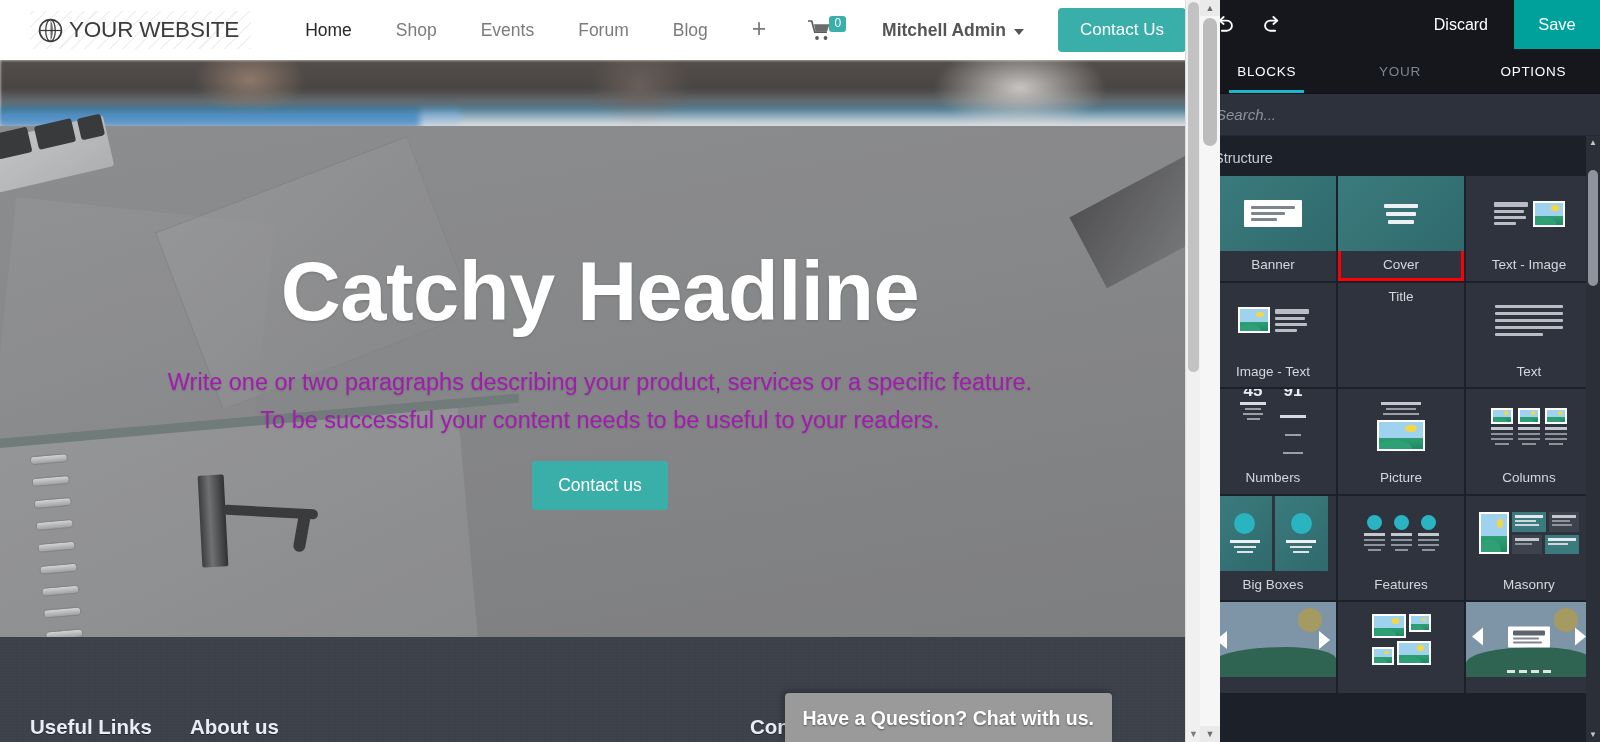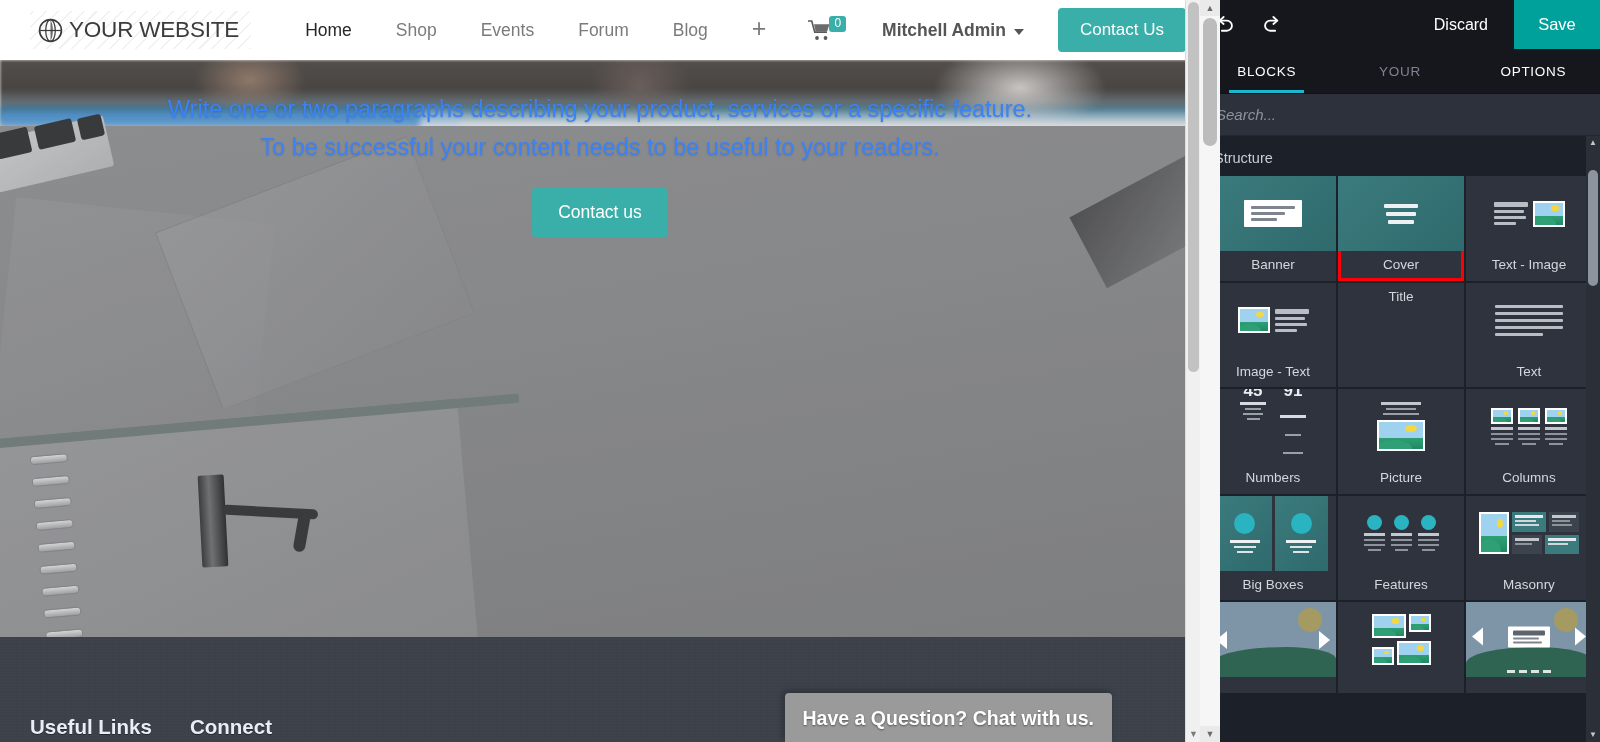--- a/index.html
+++ b/index.html
@@ -167,21 +167,21 @@
 
   .hero-inner { position: relative; z-index: 3; width: 100%; text-align: center; }
   .hero-title {
     margin-top: 190px;
     font-size: 83px; font-weight: bold; color: #ffffff;
     letter-spacing: -0.5px; line-height: 1;
     text-shadow: 0 1px 3px rgba(0,0,0,0.18);
   }
   .hero-sub {
     margin-top: 30px;
-    font-size: 23.5px; color: #3b82f6; line-height: 1.62;
+    font-size: 23.5px; color: #a21caf; line-height: 1.62;
     text-shadow: 0 1px 2px rgba(0,0,0,0.15);
   }
   .hero-btn {
     margin-top: 22px;
     background: #3aafa9; color: #fff; border: none;
     font-size: 17.5px; padding: 14px 26px; border-radius: 4px; cursor: pointer;
   }
 
   
   .footer {
@@ -437,32 +437,36 @@
             <i></i>
         </div>
         <div class="ph-clip"></div>
         <div class="ph-clip-arm"></div>
         <div class="ph-clip-arm2"></div>
 
         <div class="hero-overlay"></div>
       </div>
 
       <div class="hero-inner">
+        <div class="hero-title">Catchy Headline</div>
         <div class="hero-sub">
           <div>Write one or two paragraphs describing your product, services or a specific feature.</div>
           <div>To be successful your content needs to be useful to your readers.</div>
         </div>
         <button class="hero-btn">Contact us</button>
       </div>
     </div>
 
     <div class="footer">
       <div class="footer-cols">
         <div class="fcol-1">
           <div class="fcol-title">Useful Links</div>
+        </div>
+        <div class="fcol-2">
+          <div class="fcol-title">About us</div>
         </div>
         <div class="fcol-3">
           <div class="fcol-title">Connect</div>
         </div>
       </div>
     </div>
 
     <div class="chat-widget">
       <div class="chat-text">Have a Question? Chat with us.</div>
     </div>

